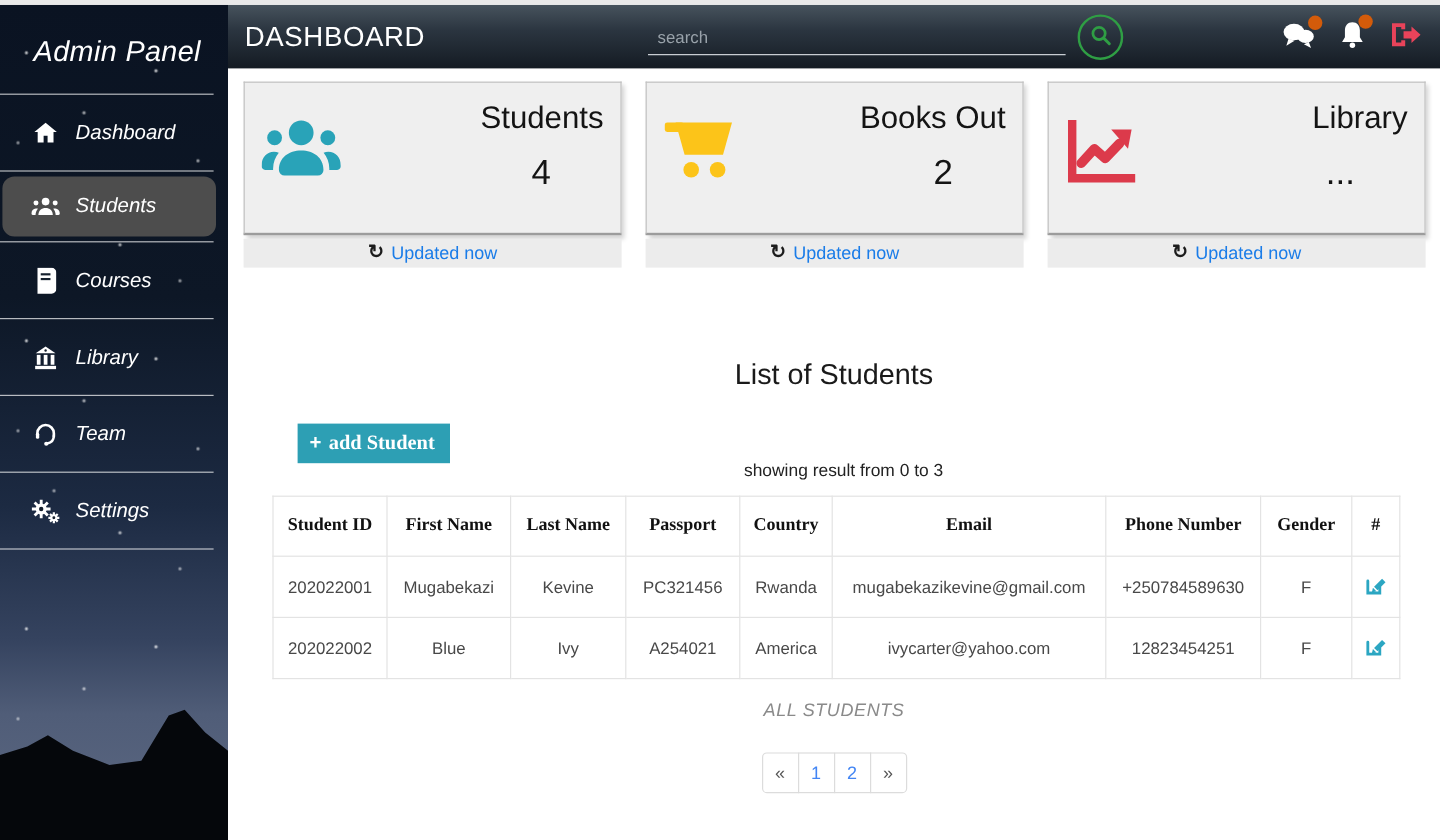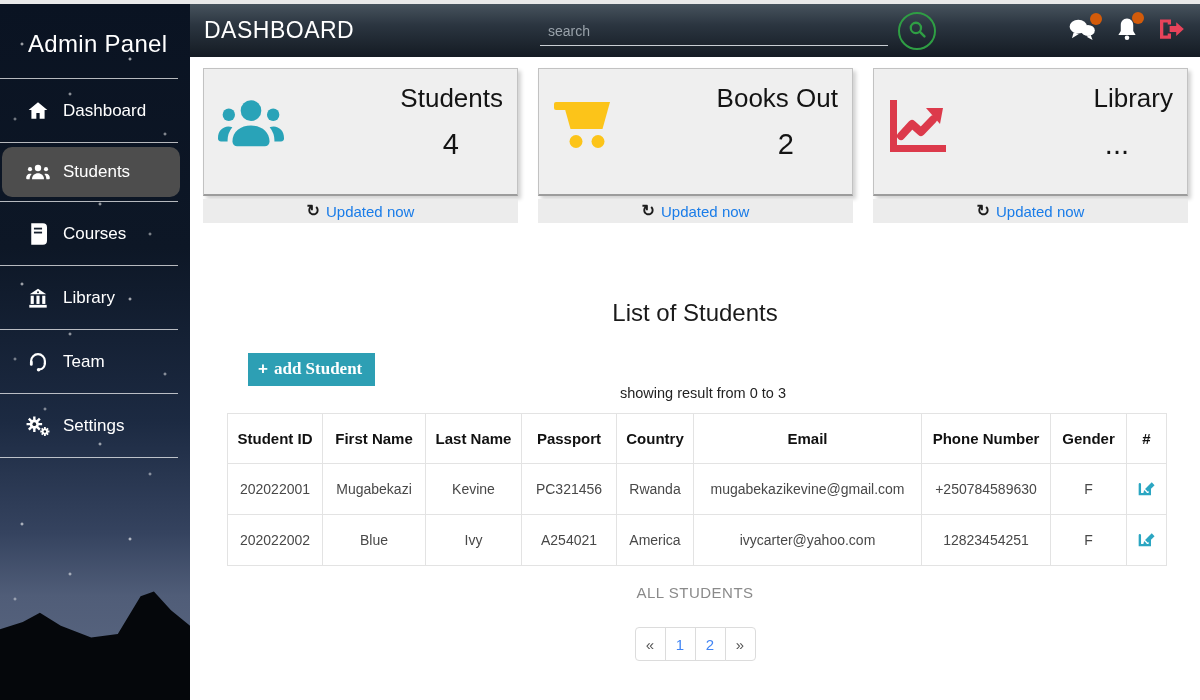--- a/index.html
+++ b/index.html
@@ -18,21 +18,21 @@
       radial-gradient(1px 1px at 45px 165px, rgba(255,255,255,.7), transparent 2px),
       radial-gradient(1.3px 1.3px at 100px 200px, rgba(255,255,255,.85), transparent 2px),
       radial-gradient(1px 1px at 150px 230px, rgba(255,255,255,.7), transparent 2px),
       radial-gradient(1px 1px at 15px 115px, rgba(255,255,255,.65), transparent 2px),
       linear-gradient(180deg,#0a1322 0%, #0d1726 35%, #1c2a42 60%, #35435f 76%, #505d78 85%, #5d6983 100%);
     background-size: 190px 240px, 190px 240px, 190px 240px, 190px 240px, 190px 240px, 190px 240px, 190px 240px, 190px 240px, 100% 100%;
     background-repeat: repeat, repeat, repeat, repeat, repeat, repeat, repeat, repeat, no-repeat;
   }
   .mountain { position:absolute; left:0; bottom:0; width:190px; height:118px; background:#05070b;
     clip-path:polygon(0 40%, 12% 34%, 21% 26%, 32% 37%, 48% 47%, 62% 44%, 74% 12%, 81% 8%, 90% 24%, 100% 37%, 100% 100%, 0 100%); }
-  .sb-inner { position:relative; z-index:2; }
+  .sb-inner { position:relative; z-index:2;font-style:italic; }
   .sb-title { color:#fff; font-size:24px; padding:26px 0 0 28px; letter-spacing:.3px; }
   .sb-divider { height:1px; background:rgba(255,255,255,.7); margin:0 12px 0 0; }
   .sb-title-divider { margin-top:20px; }
   .sb-item { display:flex; align-items:center; gap:13px; height:63px; padding-left:26px; cursor:pointer; color:#fff; }
   .sb-item .lbl { font-size:17px; color:#fff; }
   .sb-item.active { background:#4d4d4d; border-radius:10px; margin:4px 10px 4px 2px; height:50px; padding-left:24px; }
   .sb-icon { width:24px; height:24px; display:flex; align-items:center; justify-content:center; flex:0 0 24px; }
   .sb-icon svg { display:block; }
 
   
@@ -66,25 +66,25 @@
   .list-heading { margin-top:76px; text-align:center; font-size:24px; color:#1a1a1a; }
 
   .toolbar { position:relative; height:56px; margin-top:26px; }
   .add-btn { position:absolute; left:58px; top:0; background:#2d9fb4; border:none; color:#fff; cursor:pointer;
     font-family:"Liberation Serif",serif; font-weight:bold; font-size:17px; padding:6px 13px 7px 10px; display:flex; align-items:center; gap:6px; }
   .add-btn .plus { font-family:"Liberation Sans",sans-serif; font-weight:bold; font-size:17px; }
   .showing { position:absolute; left:16px; right:0; top:32px; text-align:center; font-size:14.5px; color:#222; }
 
   table.students { border-collapse:collapse; margin:4px 0 0 37px; width:939px; table-layout:fixed; }
   table.students th, table.students td { border:1px solid #e3e3e3; text-align:center; vertical-align:middle; height:50px; }
-  table.students th { font-size:15px; color:#111; font-weight:bold; background:#fff; }
+  table.students th { font-size:15px; color:#111; font-weight:bold; background:#fff;font-family:Liberation Serif, serif; }
   table.students td { font-size:14px; color:#484848; height:51px; }
   .edit-btn { display:inline-flex; cursor:pointer; }
 
-  .all-students { margin-top:18px; text-align:center; color:#8a8a8a; font-size:15px; letter-spacing:.5px; }
+  .all-students { margin-top:18px; text-align:center; color:#8a8a8a; font-size:15px; letter-spacing:.5px;font-style:italic; }
 
   .pagination { margin-top:26px; display:flex; justify-content:center; }
   .page-btn { min-width:31px; height:34px; border:1px solid #dcdcdc; background:#fff; display:flex; align-items:center;
     justify-content:center; font-size:15px; margin-left:-1px; cursor:pointer; color:#555; padding:0 10px; }
   .page-btn.num { color:#4285f4; }
   .page-btn:first-child { border-radius:4px 0 0 4px; margin-left:0; }
   .page-btn:last-child { border-radius:0 4px 4px 0; }
 </style>
 </head>
 <body>

